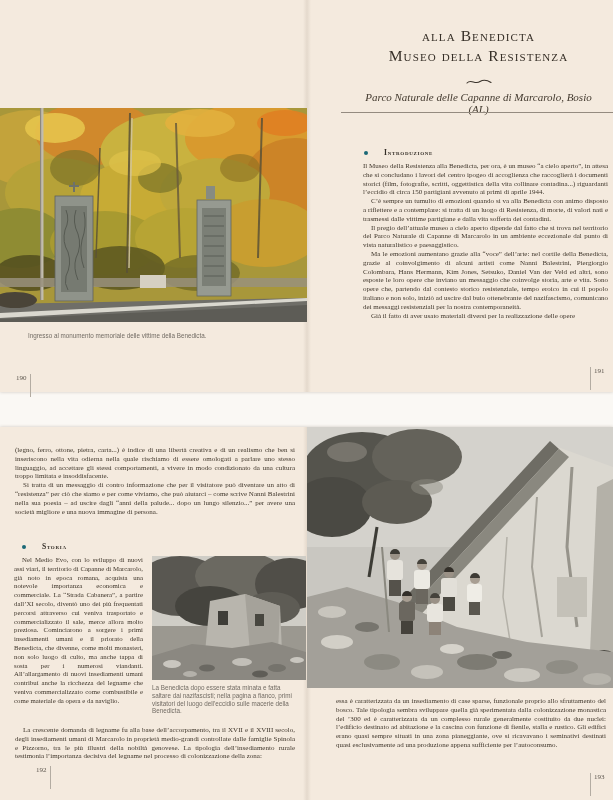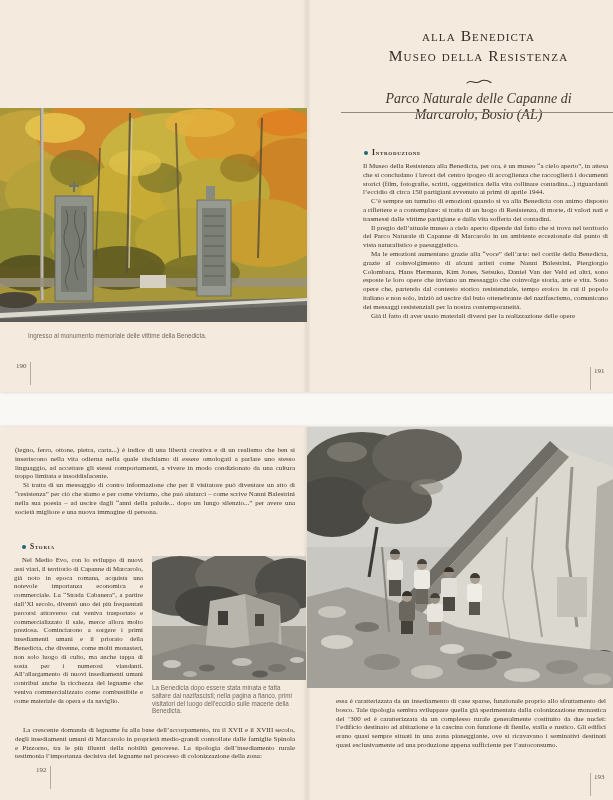--- a/index.html
+++ b/index.html
@@ -19,37 +19,37 @@
   
   #photo-monument{left:0;top:108px;width:307px;height:214px;}
   #caption-190{position:absolute;left:28px;top:332px;width:260px;
     font:6.3px/7.8px "Liberation Sans",sans-serif;color:#726c64;}
   
   #title-block{position:absolute;left:356px;top:26px;width:245px;text-align:center;
     font-variant:small-caps;letter-spacing:1.1px;color:#362f27;
     font-size:15.5px;line-height:20px;font-weight:400;}
   #ornament{position:absolute;left:356px;top:72px;width:245px;text-align:center;}
   #subtitle{position:absolute;left:356px;top:91px;width:245px;text-align:center;
-    font-style:italic;font-size:14px;color:#42392e;}
+    font-style:italic;font-size:11px;color:#42392e;}
   #subtitle-rule{position:absolute;left:341px;top:112px;width:272px;height:0;
     border-top:1px solid #948b80;}
-  .sec-head{position:absolute;display:flex;align-items:center;gap:4px;
+  .sec-head{position:absolute;display:flex;align-items:center;gap:16px;
     font-variant:small-caps;font-weight:700;font-size:7.6px;letter-spacing:.7px;color:#332d26;}
   #intro-head{left:364px;top:148px;}
   .bullet{width:4px;height:4px;border-radius:50%;background:#1a6876;display:inline-block;}
   .bodytxt{font-size:7px;line-height:8.8px;color:#3f362b;text-align:justify;}
   .bodytxt p{margin:0;}
   .bodytxt p.ind{text-indent:8px;}
   #intro-text{position:absolute;left:363px;top:162px;width:245px;height:190px;overflow:hidden;}
 
   
   .pn{position:absolute;display:flex;gap:3px;align-items:flex-start;
       font:7px/8px "Liberation Serif",serif;color:#5c564e;}
   .pn .hair{width:1px;height:23px;background:#b3aca2;}
-  #pn-190{left:16px;top:362px;}
+  #pn-190{left:16px;top:374px;}
   #pn-191{left:590px;top:367px;}
   #pn-192{left:16px;top:766px;margin-left:20px;}
   #pn-193{left:590px;top:773px;}
 
   
   #cont-text{position:absolute;left:15px;top:446px;width:280px;height:94px;overflow:hidden;}
   #storia-head{left:22px;top:542px;}
   #storia-col{position:absolute;left:14px;top:556px;width:129px;height:170px;overflow:hidden;
     font-size:6.8px;}
   #photo-ruin-small{left:152px;top:556px;width:154px;height:124px;}

